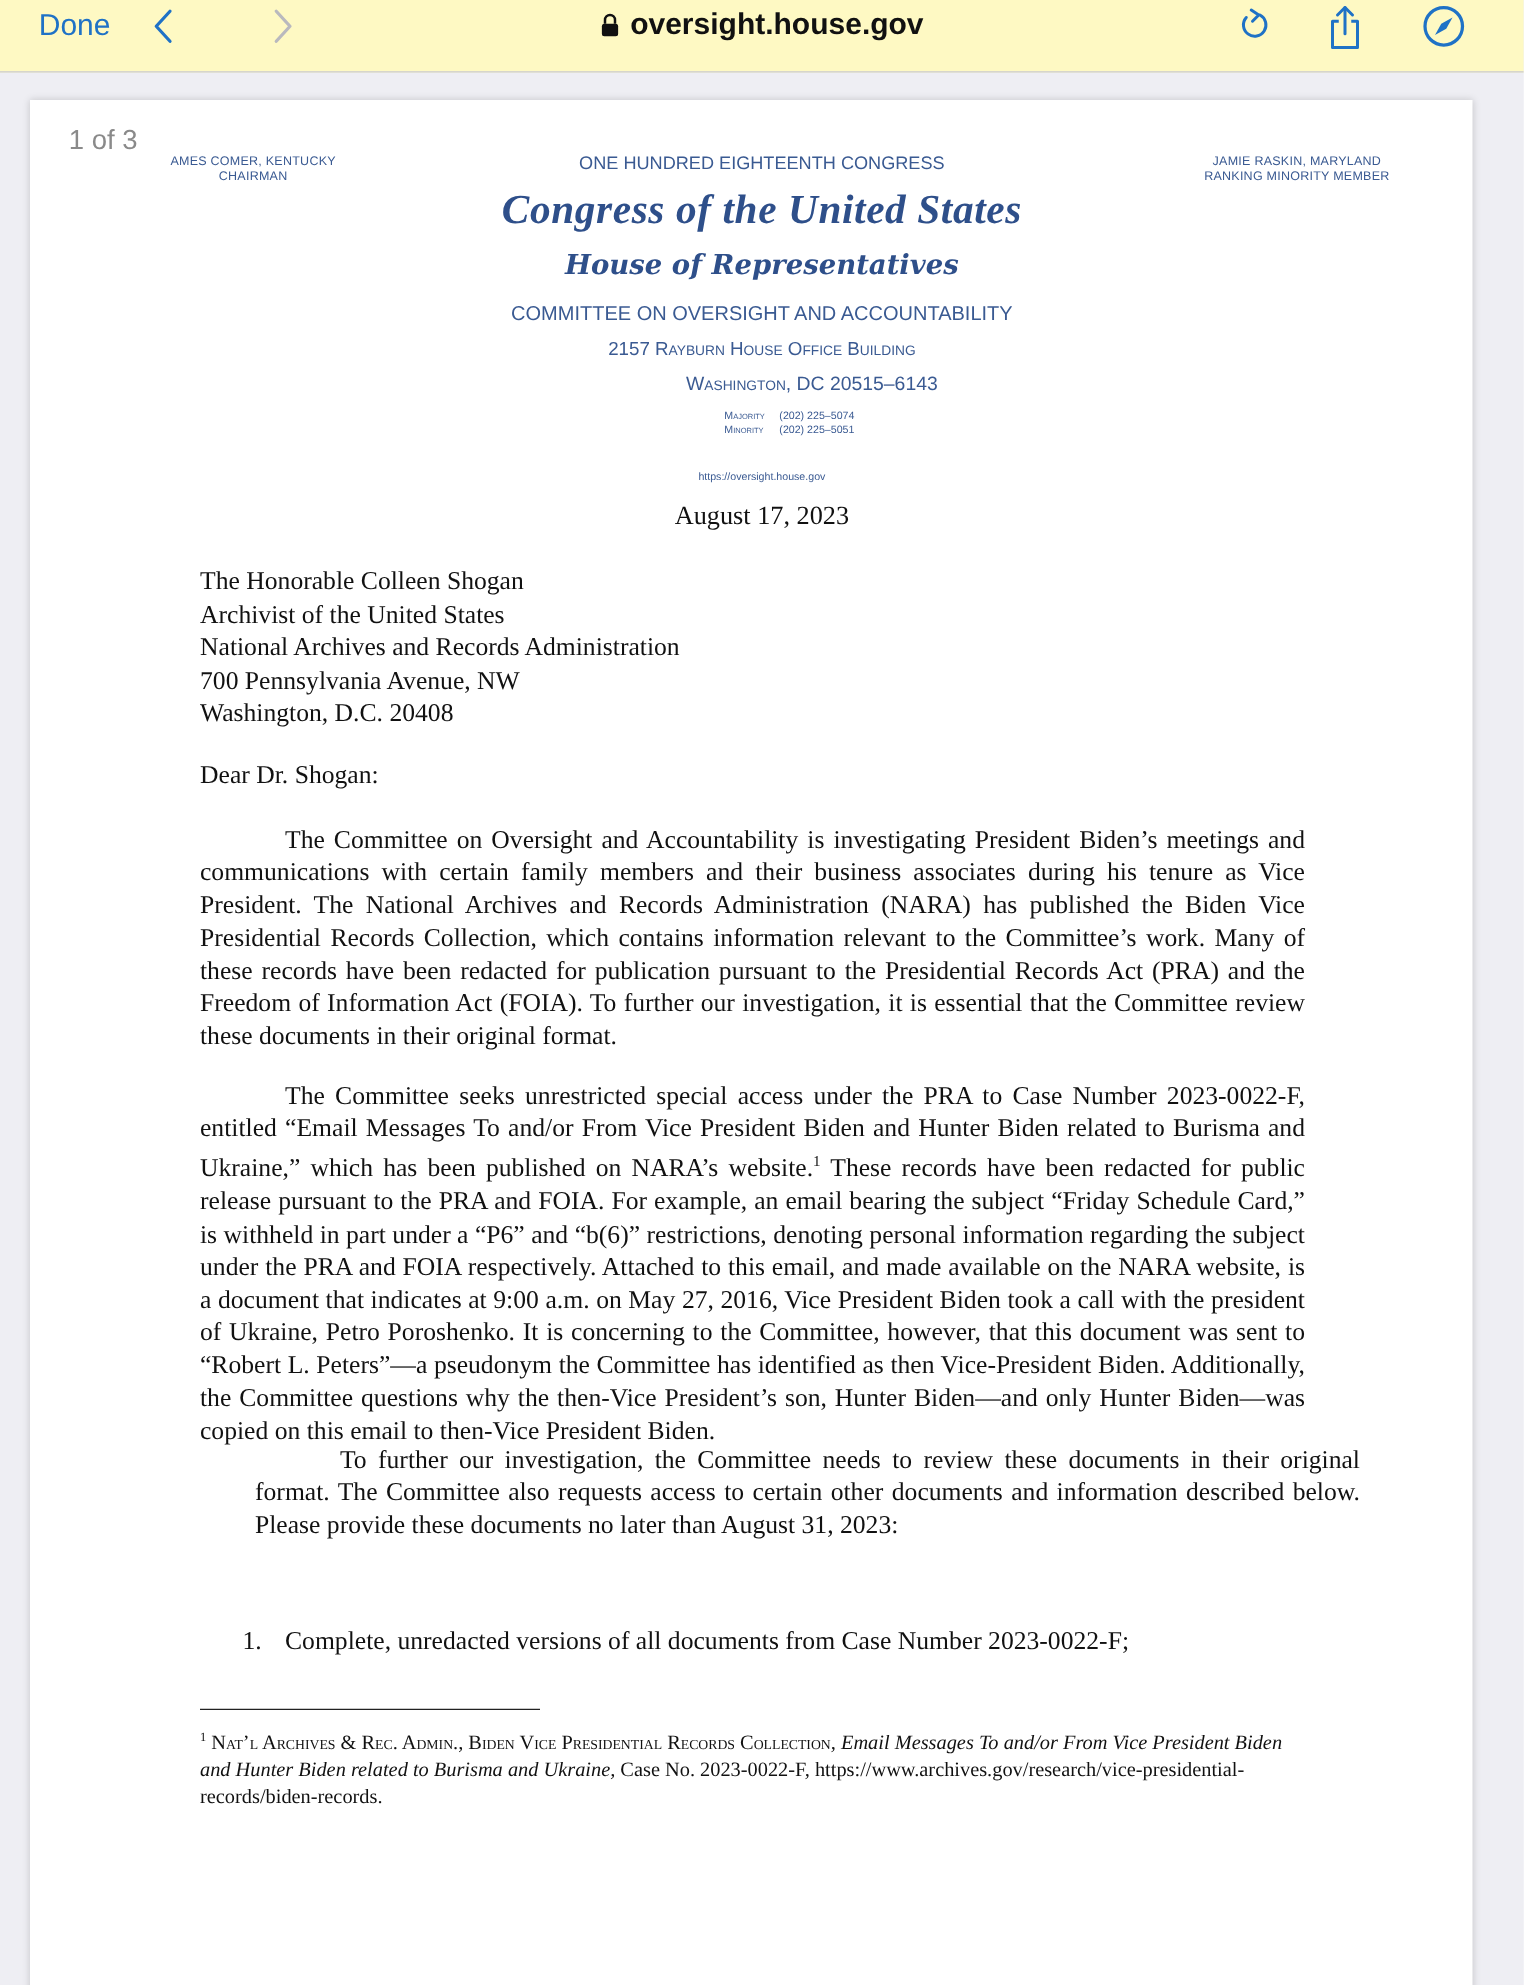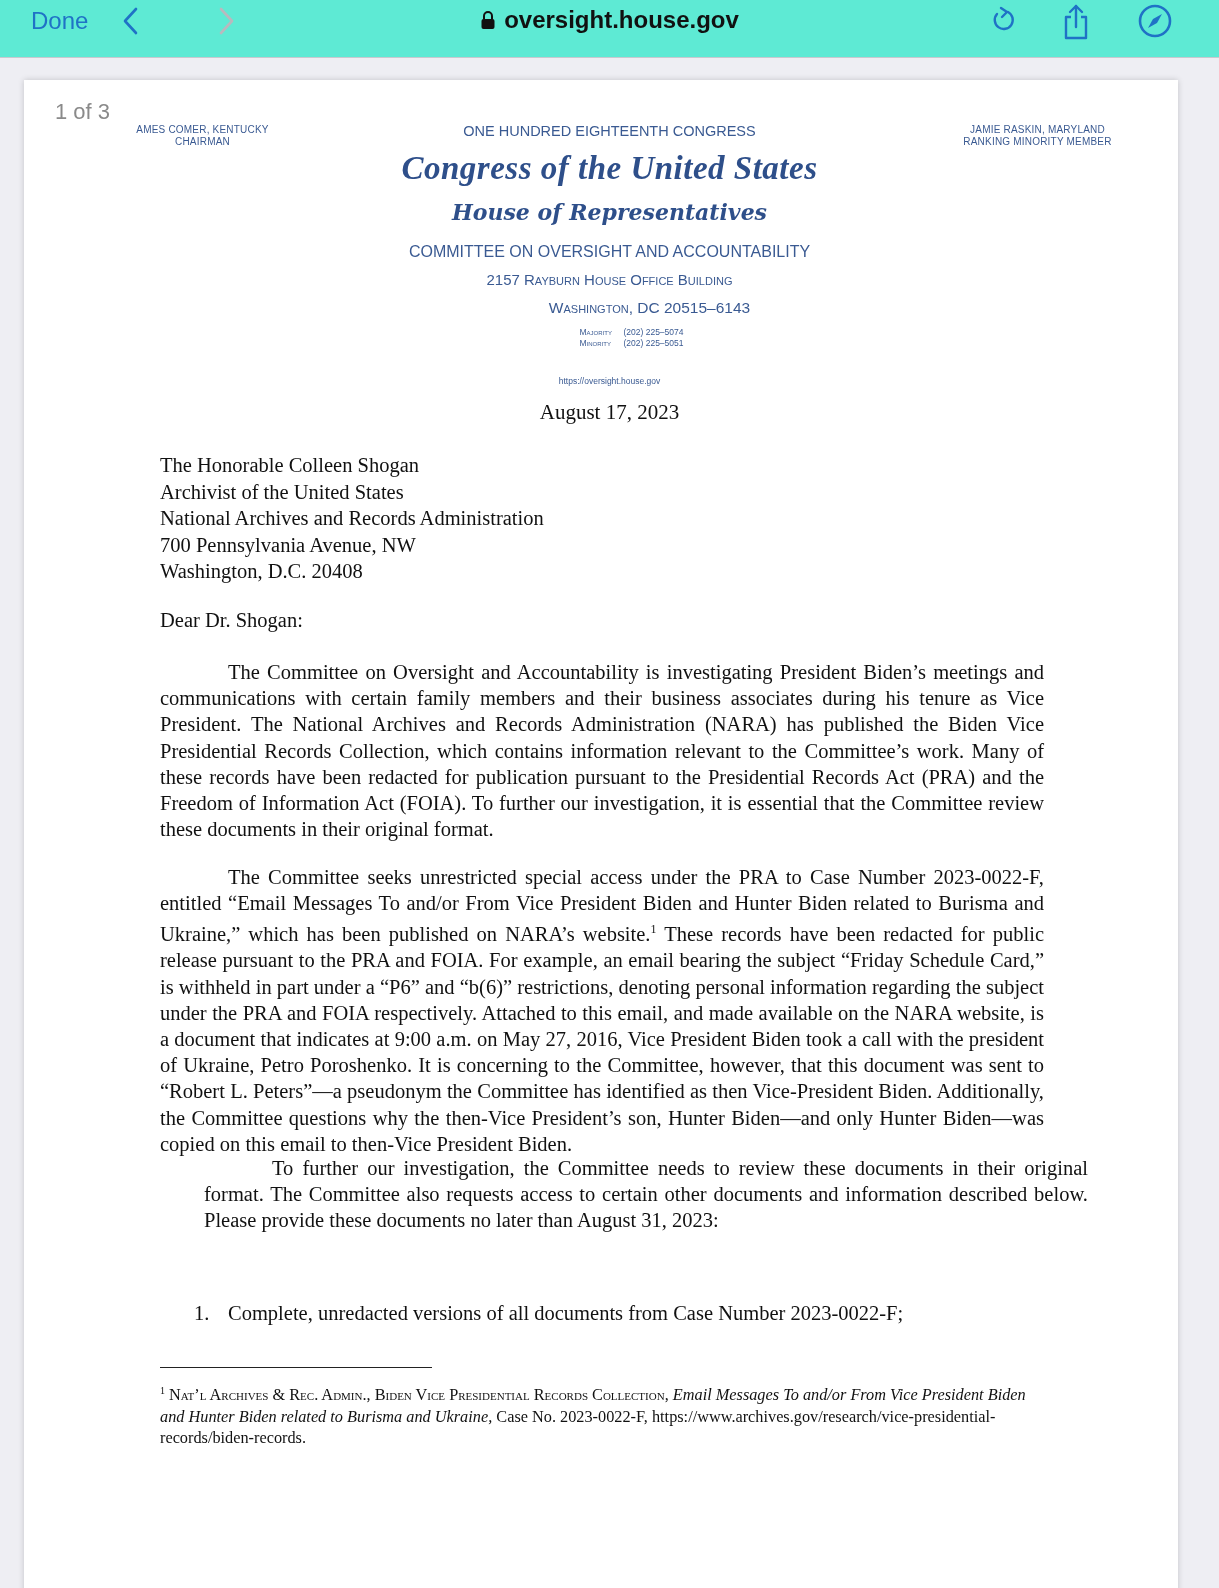--- a/index.html
+++ b/index.html
@@ -5,21 +5,21 @@
   html, body { margin:0; padding:0; }
   body {
     width:1219px; height:1588px; overflow:hidden;
     background:#eeeef3;
     font-family:"Liberation Sans", sans-serif;
     position:relative;
   }
   
   .topbar {
     position:absolute; left:0; top:0; width:1219px; height:57px;
-    background:#5eead4; border-bottom:1px solid #c9c9cf;
+    background:#fef9c3; border-bottom:1px solid #c9c9cf;
   }
   .done-btn {
     position:absolute; left:31px; top:7px; font-size:24px; color:#1f72c6;
     cursor:pointer;
   }
   .nav-back { position:absolute; left:120px; top:6px; width:22px; height:30px; cursor:pointer; }
   .nav-fwd  { position:absolute; left:215px; top:6px; width:22px; height:30px; cursor:pointer; }
   .url {
     position:absolute; left:0; width:1219px; top:6px; text-align:center;
     font-size:24px; font-weight:bold; color:#111; pointer-events:none;

